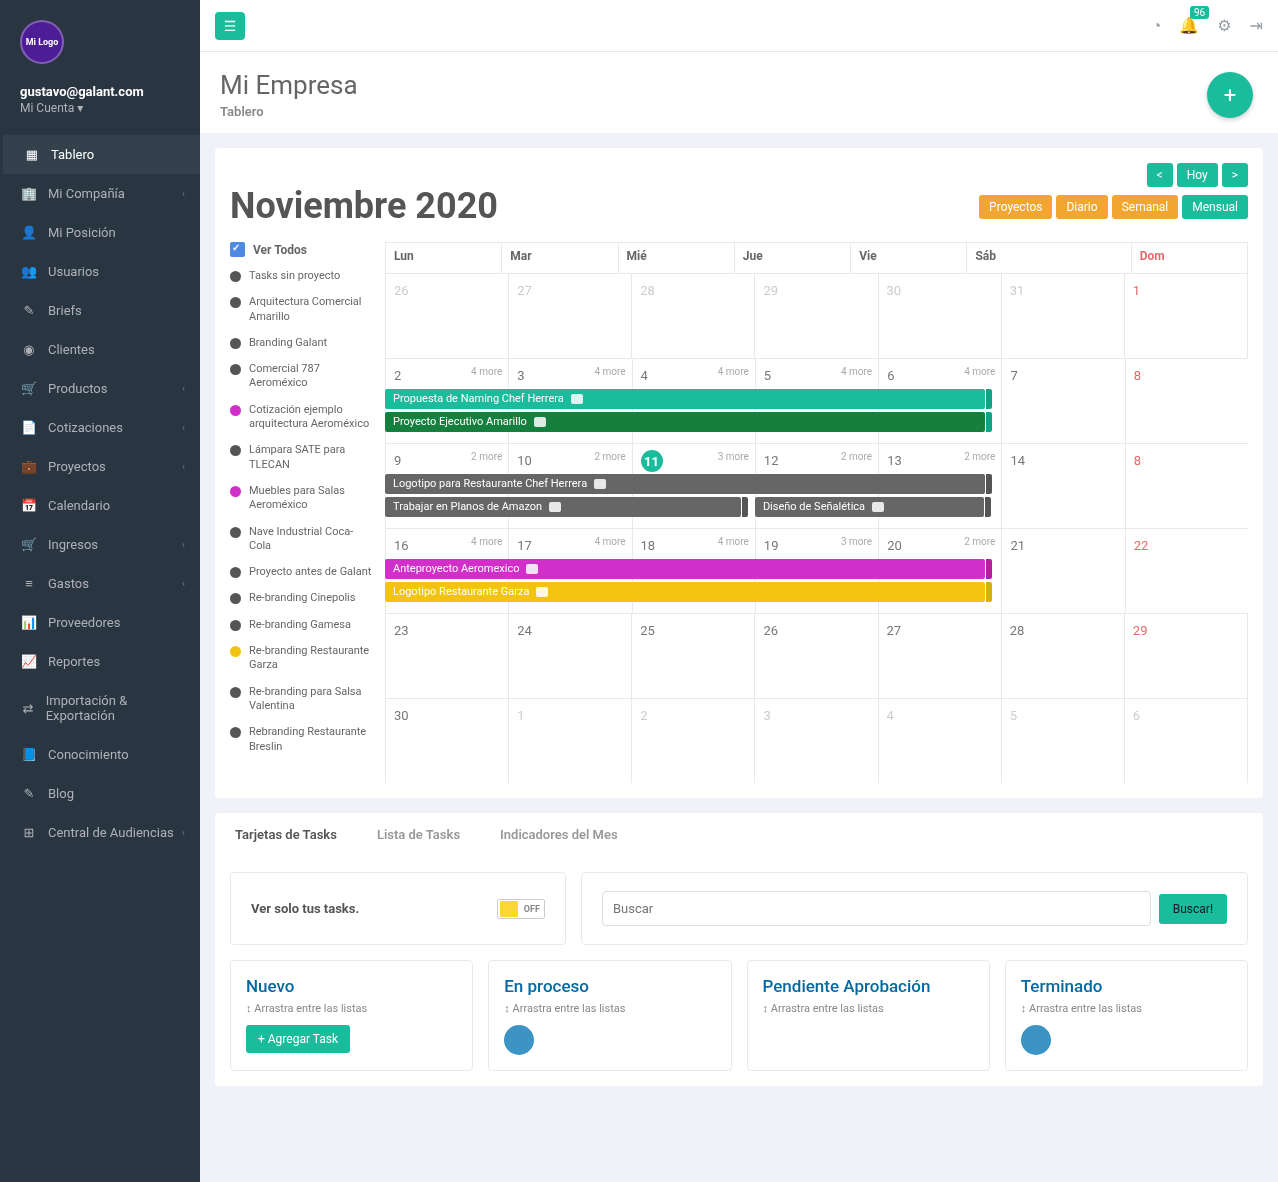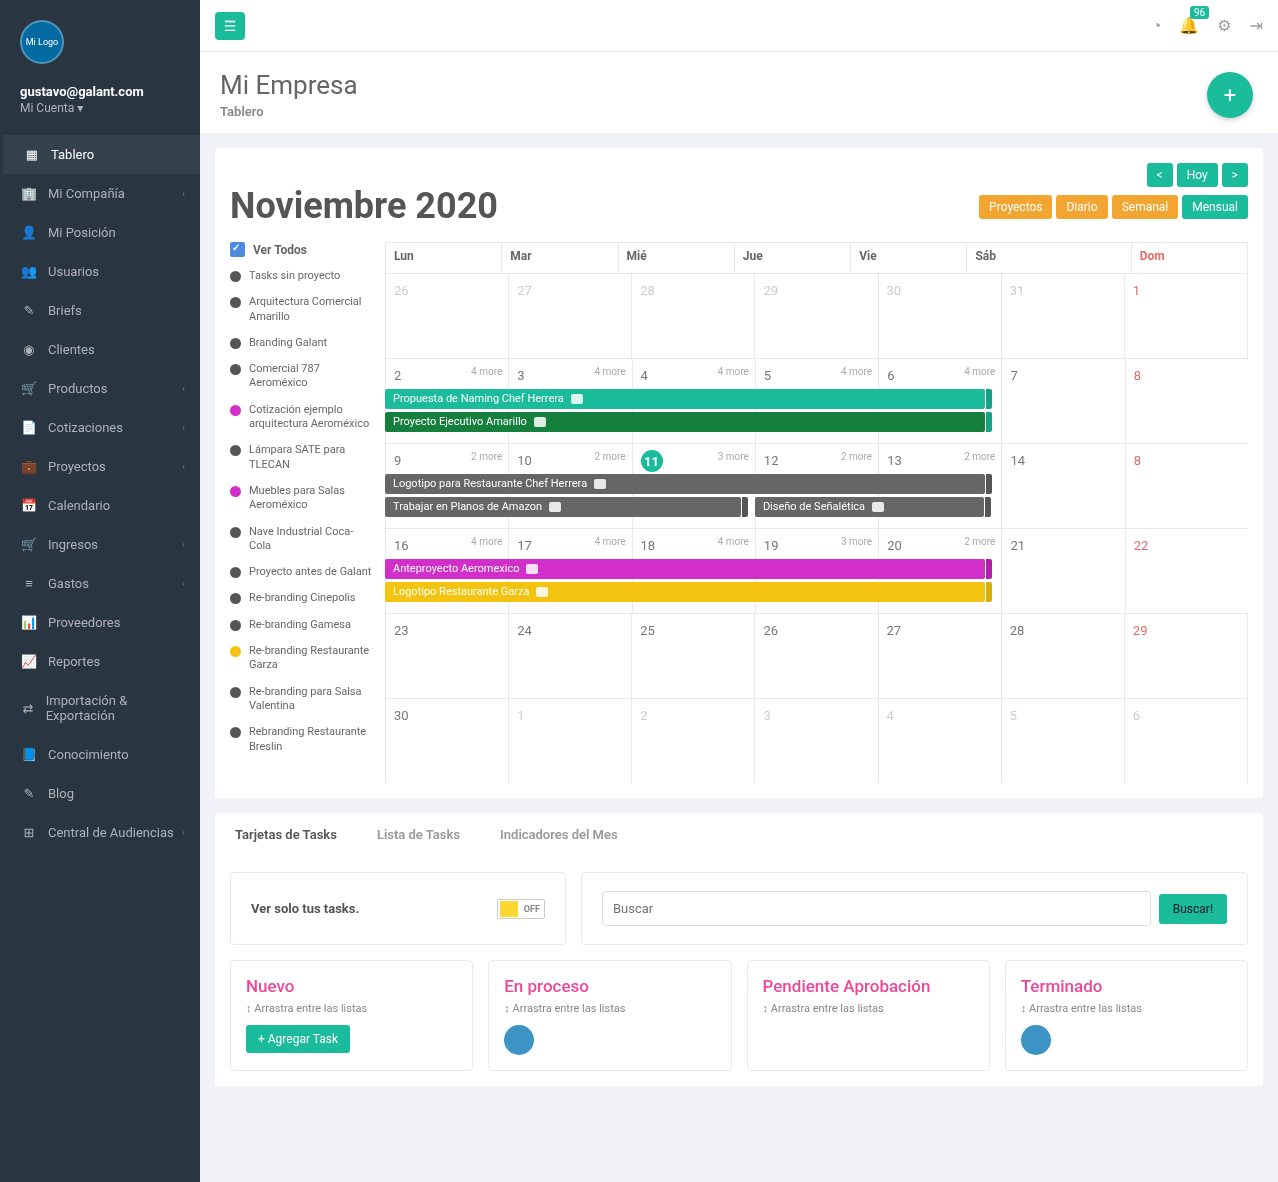--- a/index.html
+++ b/index.html
@@ -1,19 +1,19 @@
 <!DOCTYPE html>
 <html><head>
 <meta charset="utf-8">
 <style>
 * { margin: 0; padding: 0; box-sizing: border-box; font-family: -apple-system, BlinkMacSystemFont, "Segoe UI", Roboto, "Helvetica Neue", Arial, sans-serif; }
 body { background: #f1f2f7; display: flex; min-height: 100vh; }
 .sidebar { width: 200px; background: #2a3542; color: #aeb2b7; flex-shrink: 0; padding-top: 20px; }
 .sidebar .logo-wrap { display: flex; justify-content: flex-start; padding: 0 20px; margin-bottom: 10px; }
-.sidebar .logo { width: 44px; height: 44px; border-radius: 50%; background: #0369a1; display: flex; align-items: center; justify-content: center; font-size: 9px; color: #fff; font-weight: normal; border: 2px solid rgba(255,255,255,0.3); text-align: right; }
+.sidebar .logo { width: 44px; height: 44px; border-radius: 50%; background: #4c1d95; display: flex; align-items: center; justify-content: center; font-size: 9px; color: #fff; font-weight: bold; border: 2px solid rgba(255,255,255,0.3); text-align: right; }
 .sidebar .account { padding: 10px 20px 20px; }
 .sidebar .account .email { color: #fff; font-weight: bold; font-size: 13px; }
 .sidebar .account .sub { font-size: 12px; color: #aeb2b7; margin-top: 2px; }
 .sidebar .nav-item { display: flex; align-items: center; padding: 12px 20px; cursor: pointer; font-size: 13px; position: relative; }
 .sidebar .nav-item.active { background: #35404d; color: #fff; border-left: 3px solid #2a3542; }
 .sidebar .nav-item .icon { width: 18px; margin-right: 10px; display: inline-flex; justify-content: center; }
 .sidebar .nav-item .chev { position: absolute; right: 15px; font-size: 10px; color: #6d7680; }
 .main { flex: 1; display: flex; flex-direction: column; }
 .topbar { background: #fff; height: 52px; display: flex; align-items: center; padding: 0 15px; border-bottom: 1px solid #e7eaec; }
 .topbar .hamburger { width: 30px; height: 28px; border-radius: 4px; background: #1abc9c; color: #fff; display: flex; align-items: center; justify-content: center; cursor: pointer; font-size: 14px; }
@@ -62,21 +62,21 @@
 .filter-row { display: flex; gap: 15px; margin-bottom: 15px; }
 .filter-box { flex: 1; border: 1px solid #e7eaec; border-radius: 4px; padding: 18px 20px; display: flex; align-items: center; }
 .filter-box .lbl { font-weight: bold; font-size: 13px; color: #555; }
 .toggle { margin-left: auto; width: 48px; height: 20px; border: 1px solid #ccc; border-radius: 2px; position: relative; display: flex; align-items: center; justify-content: flex-end; background: #fff; }
 .toggle .knob { width: 18px; height: 16px; background: #fad733; position: absolute; left: 2px; }
 .toggle .txt { font-size: 9px; padding-right: 4px; color: #888; font-weight: bold; }
 .search-input { flex: 1; border: 1px solid #ddd; border-radius: 4px; padding: 9px 10px; font-size: 13px; }
 .search-btn { background: #1abc9c; color: #0f172a; border: none; padding: 8px 14px; border-radius: 3px; margin-left: 8px; cursor: pointer; font-size: 12px; }
 .kanban { display: flex; gap: 15px; }
 .kanban-col { flex: 1; background: #fff; border: 1px solid #e7eaec; border-radius: 4px; padding: 15px; }
-.kanban-col h3 { font-size: 17px; color: #ec4899; font-weight: 500; margin-bottom: 6px; }
+.kanban-col h3 { font-size: 17px; color: #0369a1; font-weight: 500; margin-bottom: 6px; }
 .kanban-col .hint { font-size: 11px; color: #888; margin-bottom: 10px; }
 .add-task-btn { background: #1abc9c; color: #fff; border: none; padding: 7px 12px; border-radius: 3px; font-size: 12px; cursor: pointer; }
 .avatar-circle { width: 30px; height: 30px; border-radius: 50%; background: #3c94c4; margin-top: 10px; }
 
 
 .chat-ico { display: inline-block; width: 12px; height: 10px; background: currentColor; border-radius: 2px; opacity: 0.85; position: relative; margin-left: 4px; vertical-align: middle; }
 .chat-ico::after { content: ''; position: absolute; bottom: -3px; left: 3px; width: 0; height: 0; border: 3px solid transparent; border-top-color: currentColor; }
 </style>
 </head>
 <body>

